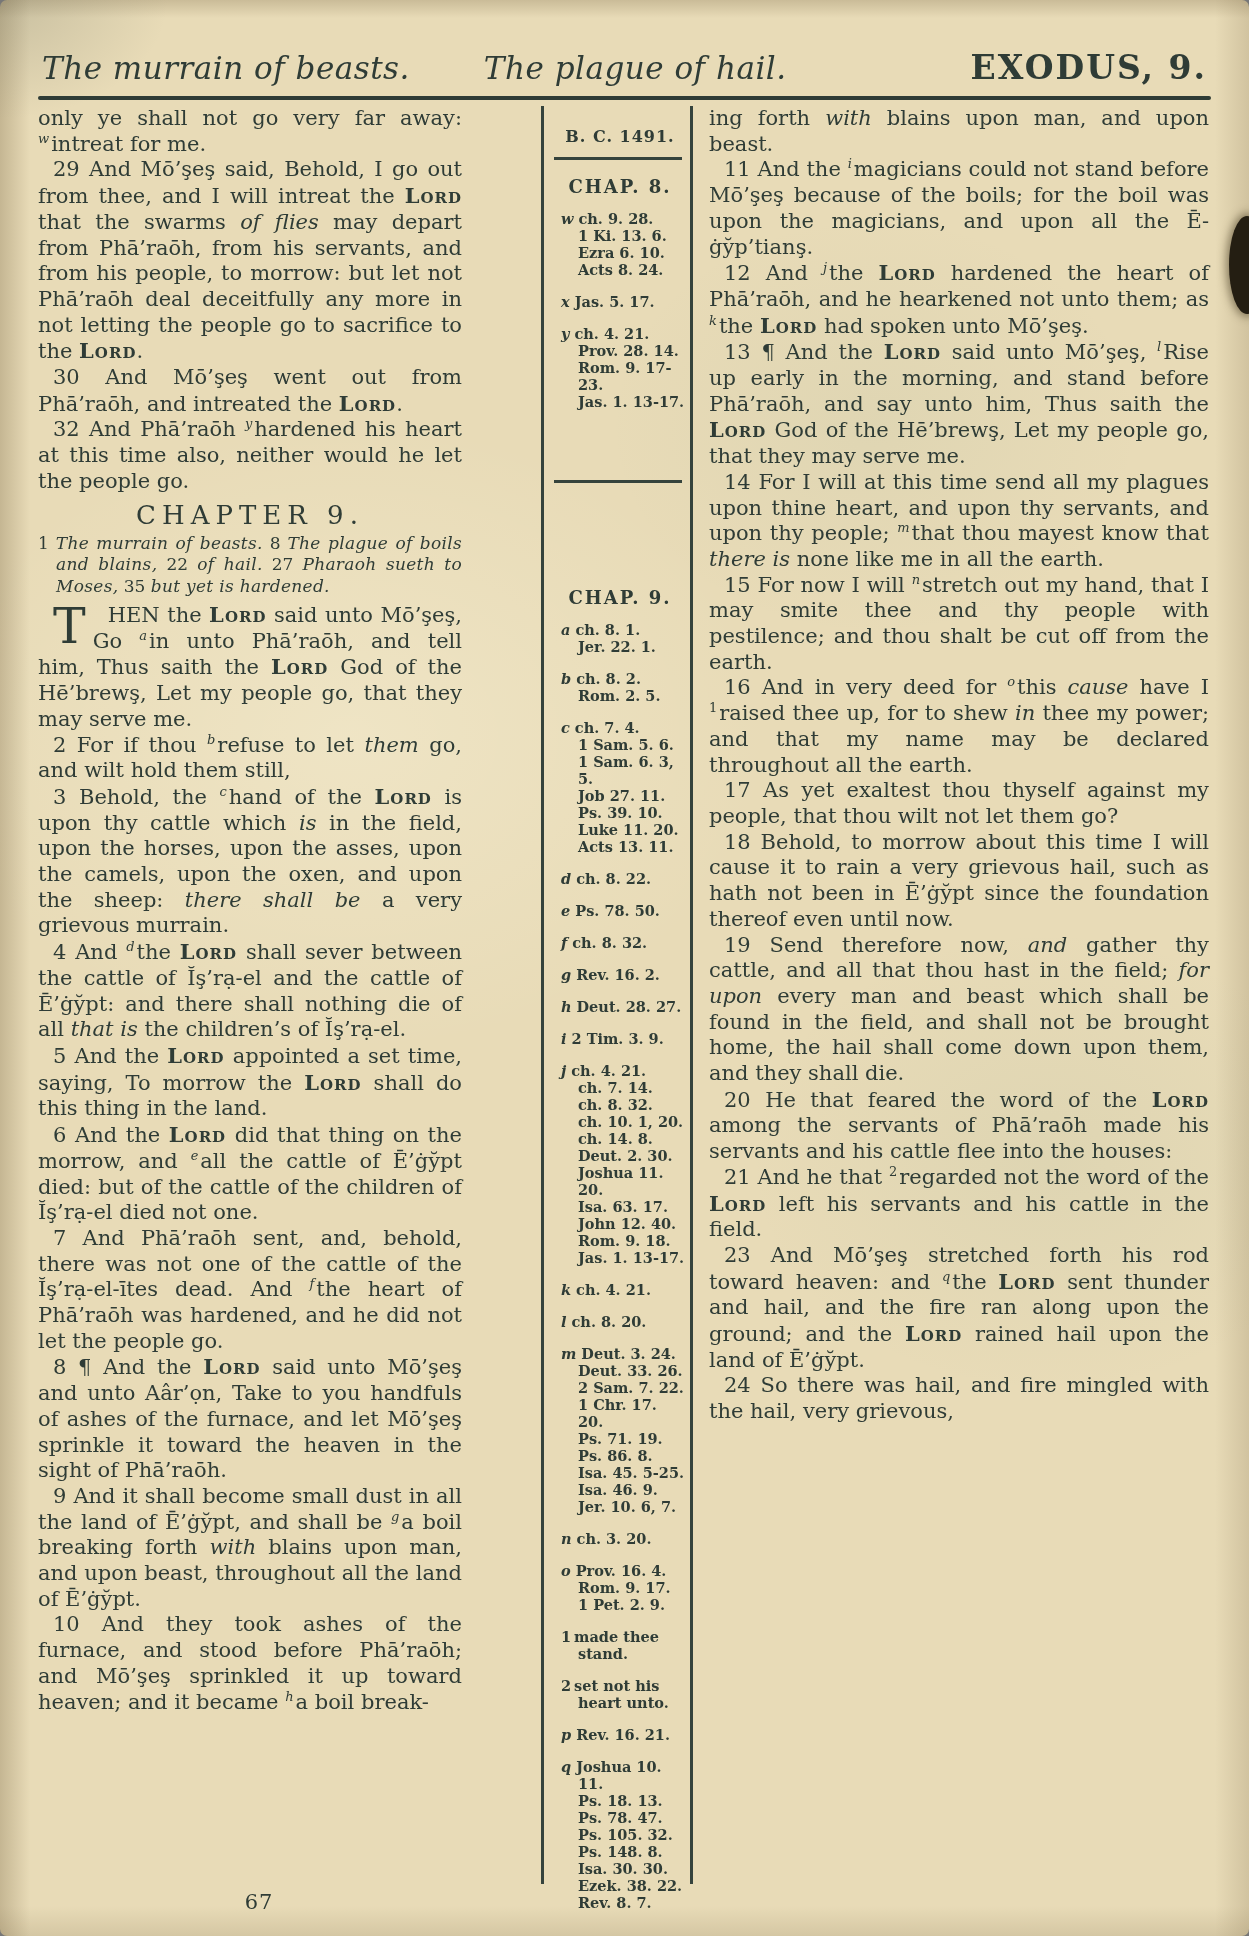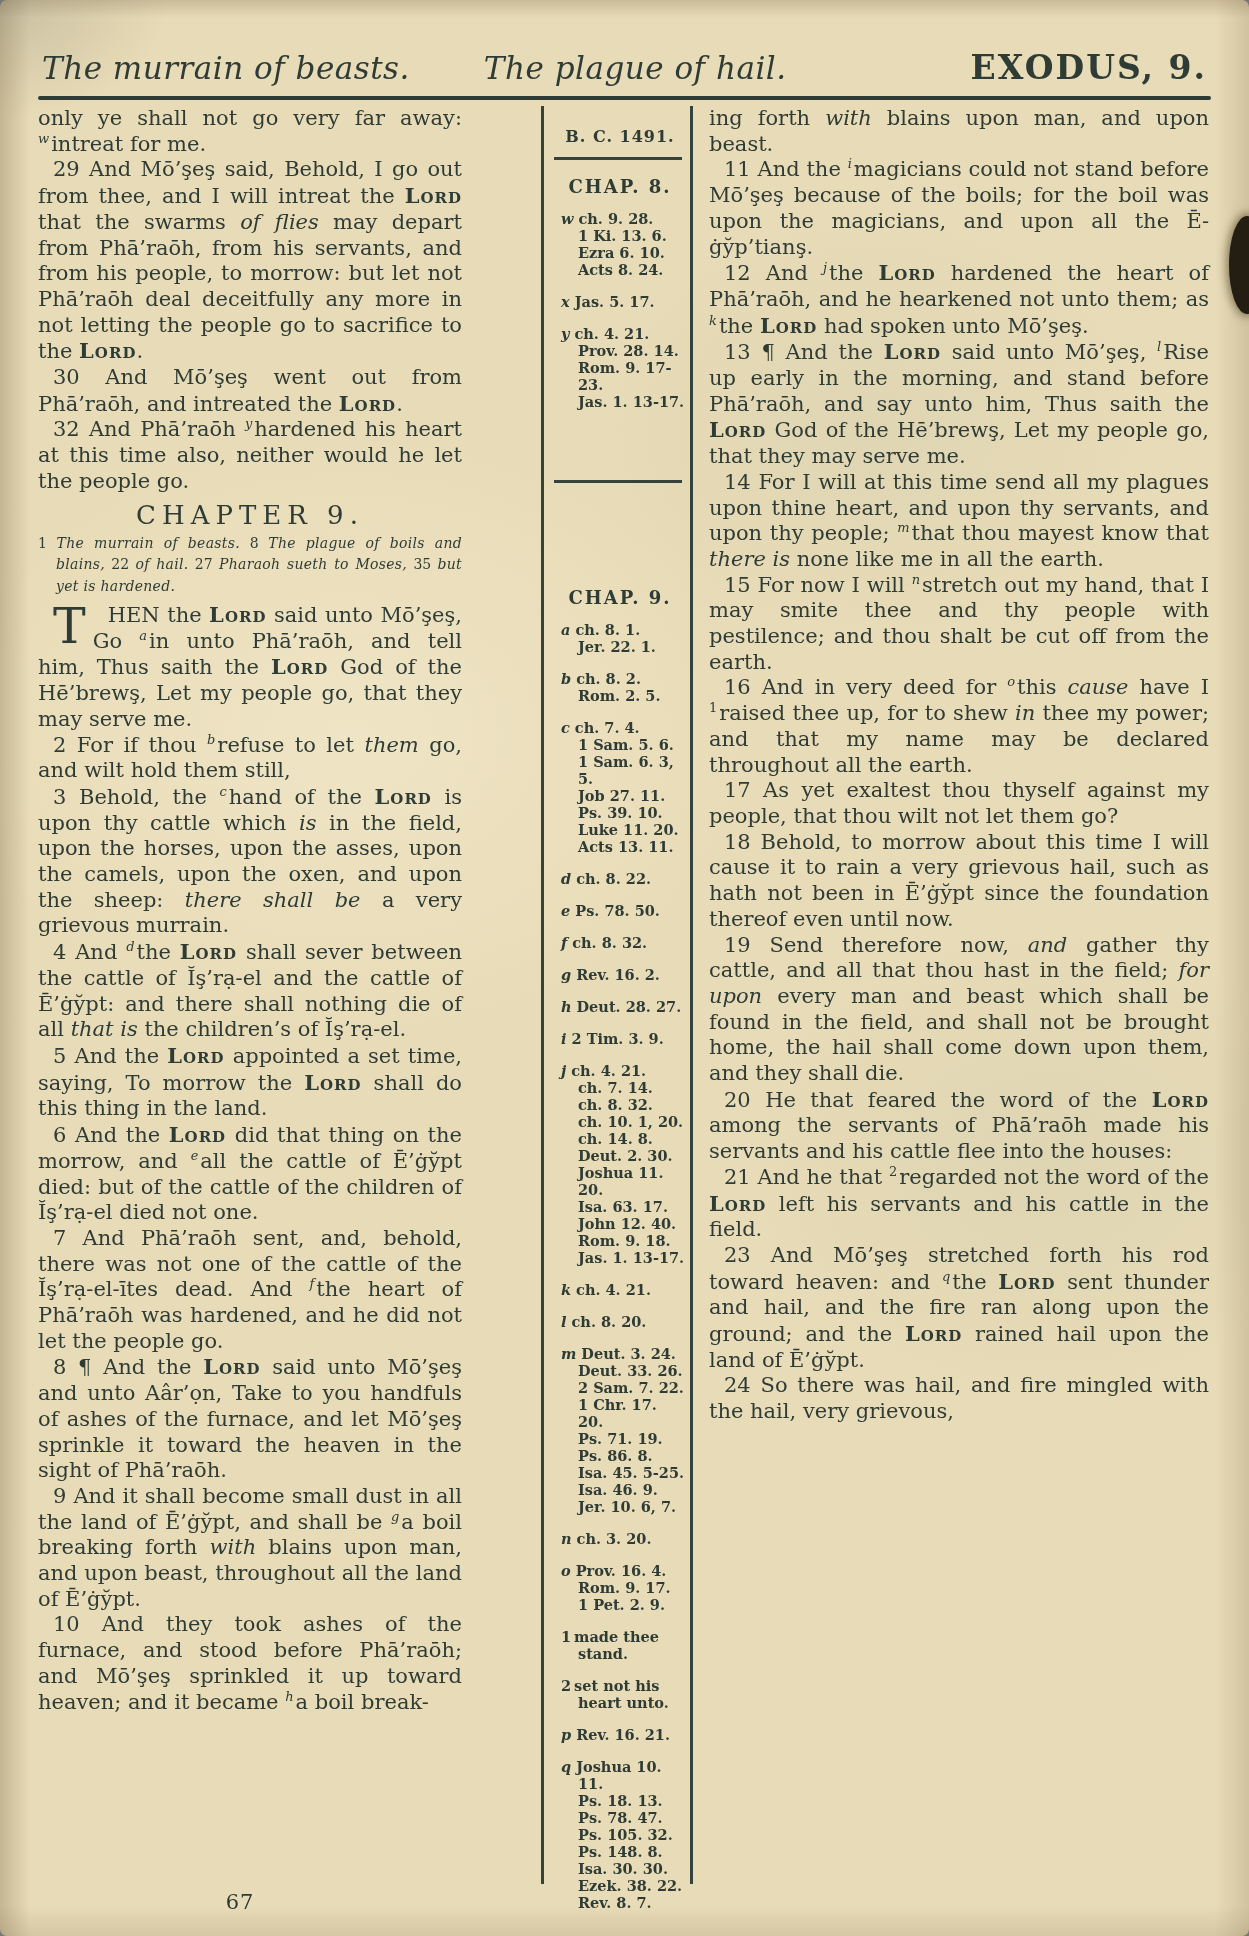--- a/index.html
+++ b/index.html
@@ -52,21 +52,21 @@
   
   .textcol p{margin:0;text-align:justify;font-size:21px;line-height:25.7px;}
   .textcol p.verse{text-indent:15px;}
   .textcol p.flush{text-indent:0;}
   .textcol p.chapter-head{
     text-align:center;text-indent:0;
     font-size:26px;letter-spacing:6px;line-height:30px;
     margin:5px 0 3px;
   }
   .textcol p.summary{
-    font-size:14px;line-height:21.5px;font-style:normal;
+    font-size:17px;line-height:21.5px;font-style:normal;
     padding-left:18px;text-indent:-18px;margin:1px 0 5px;
   }
   .textcol p.summary em{letter-spacing:.3px;}
   .sc{font-variant:small-caps;letter-spacing:1px;font-weight:bold;}
   sup.ref{font-style:italic;font-size:13px;vertical-align:super;line-height:0;margin-right:2px;}
   sup.ref.num{font-style:normal;}
   .dropcap{
     float:left;font-size:49px;line-height:41px;
     padding:4px 7px 0 0;
   }
@@ -75,21 +75,21 @@
   .crule{height:3px;background:var(--rule,#35433c);margin:12px 4px 0 0;}
   .chap{text-align:center;font-size:18px;letter-spacing:2px;margin-top:18px;}
   .ref-entry{margin-top:15px;padding-left:24px;text-indent:-17px;}
   .rk{font-style:italic;margin-right:5px;}
   .rk.num{font-style:normal;margin-right:3px;}
   .spacer{width:100%;}
   .sp-lg{height:58px;}
   .sp-xl{height:88px;}
   
   .footer{
-    position:absolute;bottom:22px;left:28px;width:424px;
+    position:absolute;bottom:22px;left:47px;width:424px;
     text-align:center;font-size:21px;letter-spacing:1px;
   }
   
   .edge-notch{
     position:absolute;right:-16px;top:216px;width:36px;height:98px;
     background:var(--edge,#241e12);border-radius:50%;
     box-shadow:0 0 8px 3px rgba(70,58,32,.55);
   }
 </style>
 </head>

